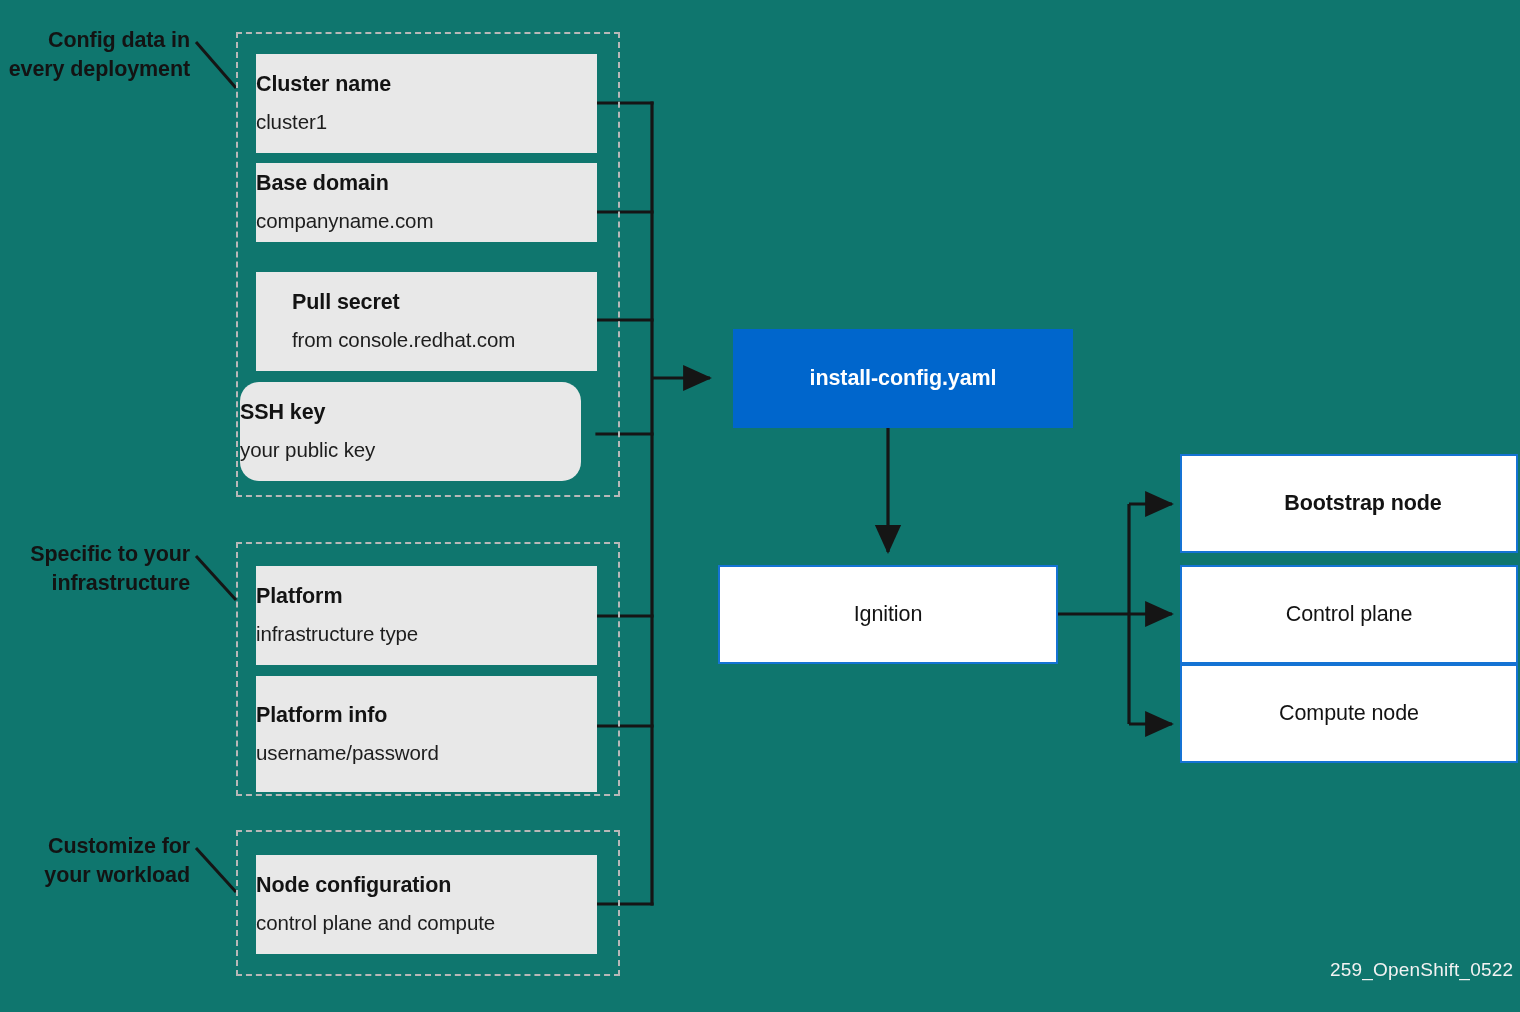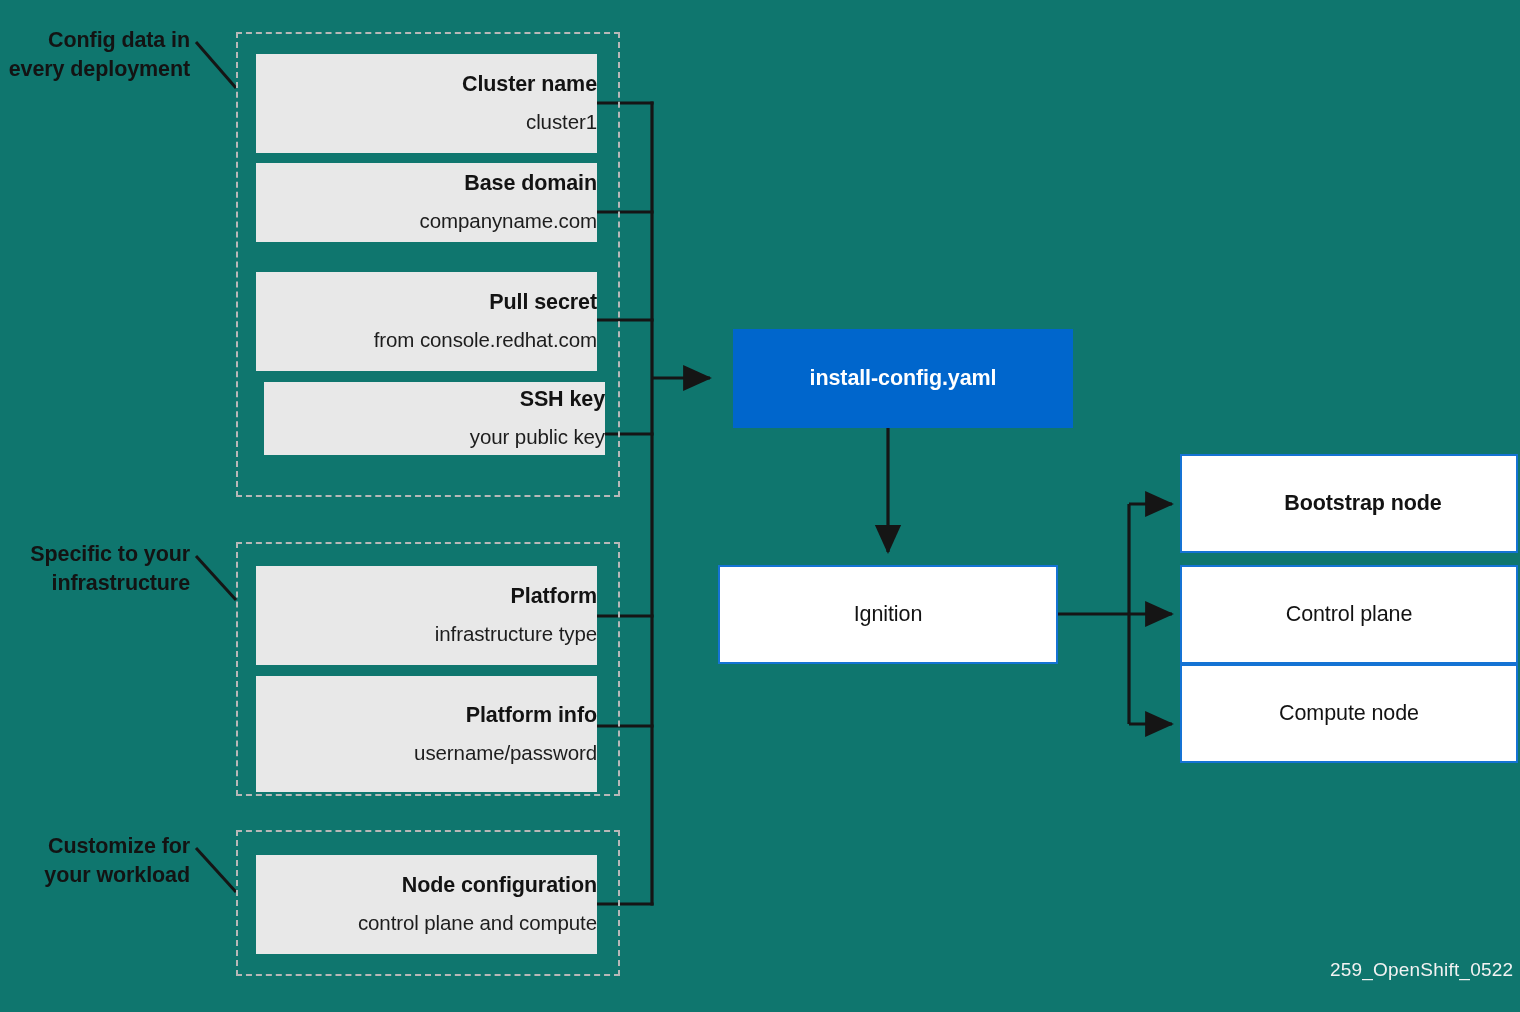--- a/index.html
+++ b/index.html
@@ -46,21 +46,21 @@
     letter-spacing: -0.1px;
   }
 
   
   .card {
     position: absolute;
     background: #e8e8e8;
     box-sizing: border-box;
     display: flex;
     flex-direction: column;
-    align-items: flex-end;
+    align-items: flex-start;
     justify-content: center;
   }
   .card-title {
     font-size: 21.5px;
     font-weight: bold;
     color: #131313;
     line-height: 1.25;
     letter-spacing: -0.1px;
   }
   .card-sub {
@@ -165,26 +165,26 @@
   <div class="card" style="left:256px; top:54px; width:341px; height:99px;">
     <div class="card-title">Cluster name</div>
     <div class="card-sub">cluster1</div>
   </div>
 
   <div class="card" style="left:256px; top:163px; width:341px; height:79px;">
     <div class="card-title">Base domain</div>
     <div class="card-sub">companyname.com</div>
   </div>
 
-  <div class="card" style="left:256px; top:272px; width:341px; height:99px;">
+  <div class="card" style="left:256px; top:272px; width:341px; height:99px;padding-left:36px;">
     <div class="card-title">Pull secret</div>
     <div class="card-sub">from console.redhat.com</div>
   </div>
 
-  <div class="card" style="left:264px; top:382px; width:341px; height:73px;">
+  <div class="card" style="left:240px; top:382px; width:341px; height:99px;border-radius:19px;">
     <div class="card-title">SSH key</div>
     <div class="card-sub">your public key</div>
   </div>
 
   <div class="group-label" style="left:0px; top:540px; width:190px;">
     <div>Specific to your</div>
     <div>infrastructure</div>
   </div>
 
   <div class="group-box" style="left:236px; top:542px; width:384px; height:254px;"></div>

